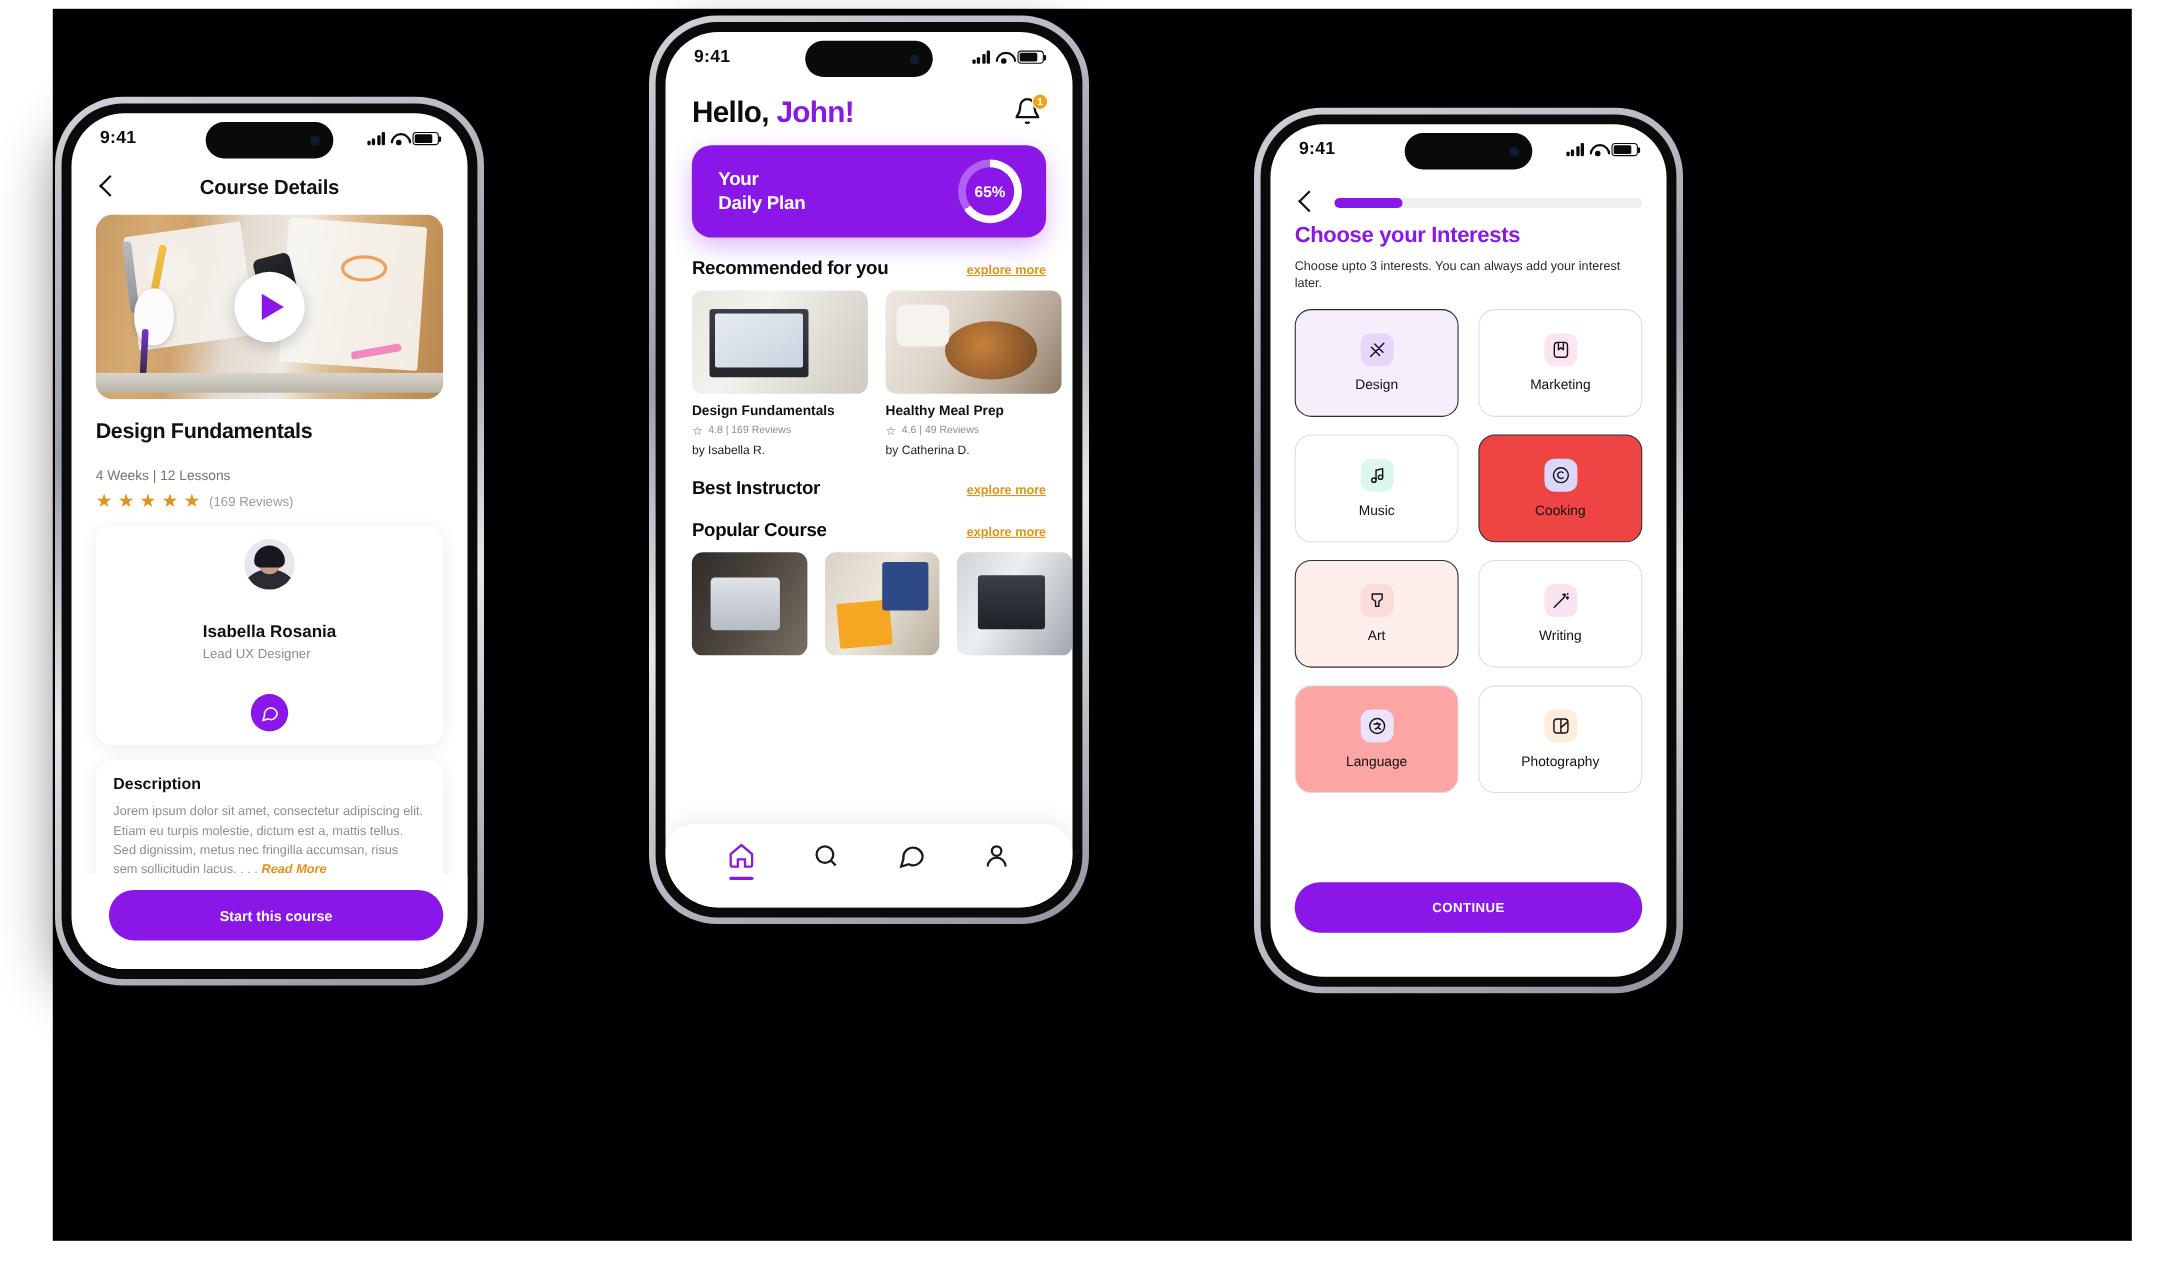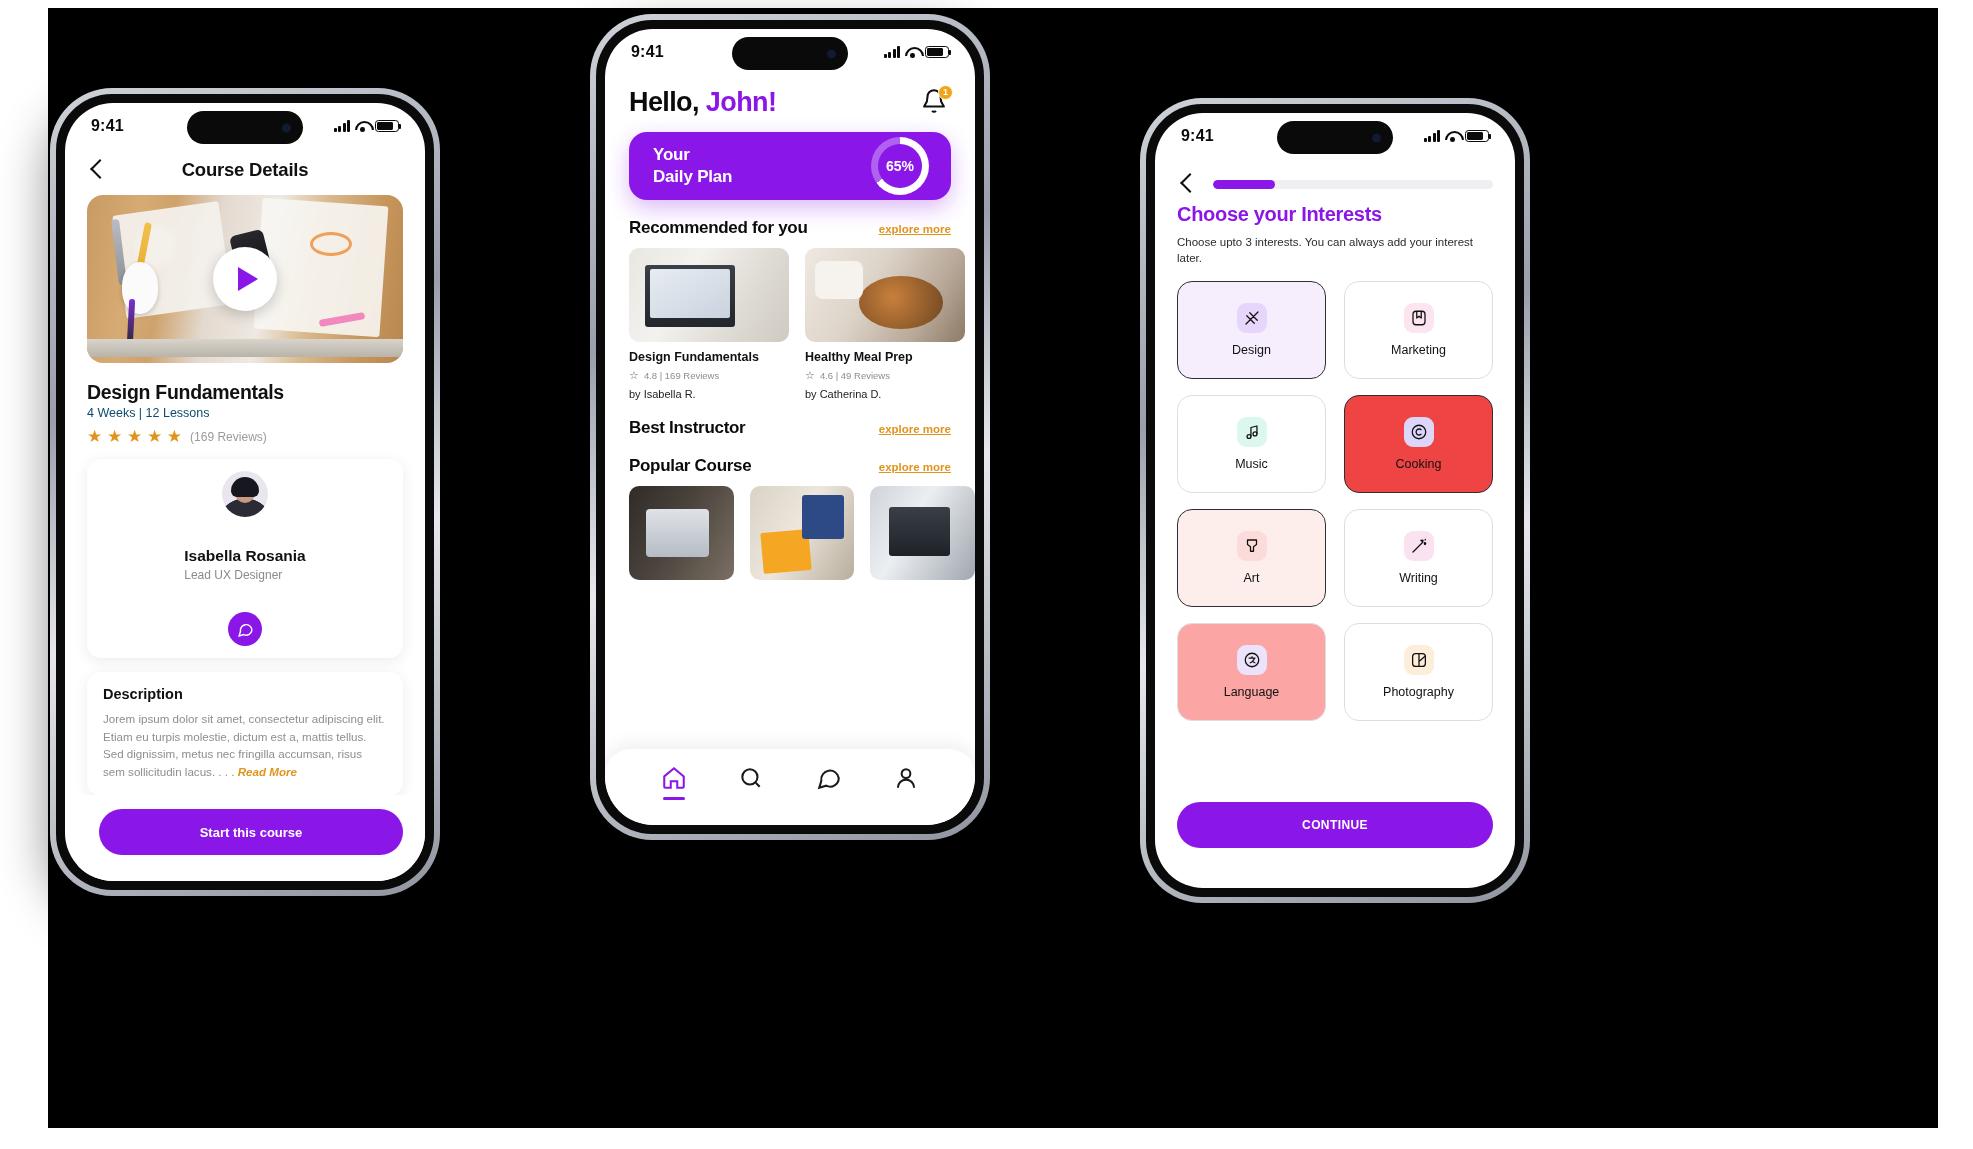--- a/index.html
+++ b/index.html
@@ -63,21 +63,21 @@
   .hero .pen2 { position:absolute; left:9%; top:14%; width:8px; height:66px; border-radius:4px; background:linear-gradient(#b9bcc2,#8d9097); transform:rotate(-7deg); z-index:2; }
   .hero .pen3 { position:absolute; left:13%; top:62%; width:6px; height:46px; border-radius:3px; background:linear-gradient(#7b2fd6,#2b2b30); transform:rotate(3deg); z-index:2; }
   .hero .bar { position:absolute; left:0; right:0; bottom:6px; height:18px; background:linear-gradient(#d8d4cb,#b9b4aa); z-index:3; }
   .hero .ring { position:absolute; right:16%; top:22%; width:42px; height:24px; border:3px solid #f0923f; border-radius:50%; z-index:2; opacity:.85; }
   .hero .hl { position:absolute; right:12%; bottom:24%; width:46px; height:7px; background:#f06eb4; border-radius:3px; z-index:2; opacity:.8; transform:rotate(-10deg);}
   .play-btn { position:absolute; left:50%; top:50%; transform:translate(-50%,-50%); width:64px; height:64px; border-radius:50%;
     background:#fff; display:flex; align-items:center; justify-content:center; z-index:5; box-shadow:0 4px 14px rgba(0,0,0,.2); cursor:pointer; }
   .play-btn i { display:block; width:0; height:0; border-left: 20px solid #8b16e8; border-top: 12px solid transparent; border-bottom: 12px solid transparent; margin-left: 6px; }
 
   .course-title { margin-top: 18px; font-size: 19.5px; font-weight: 700; color:#111; letter-spacing:-.3px; }
-  .course-meta { margin-top: 2px; font-size: 12.5px; color:#0c4a6e; }
+  .course-meta { margin-top: 21px; font-size: 12.5px; color:#737373; }
   .rating-row { margin-top: 8px; display:flex; align-items:center; gap:8px; }
   .stars { display:flex; gap:5px; color:#e0941c; font-size: 17px; line-height: 1; }
   .rev-count { font-size: 12px; color:#9a9a9e; }
 
   .card { background:#fff; border-radius:14px; box-shadow:0 3px 14px rgba(30,30,40,.085); }
   .instructor-card { margin-top: 14px; padding: 12px 14px; display:flex; align-items:center; gap:30px;flex-direction:column; }
   .avatar { width: 46px; height:46px; border-radius:50%; flex:none; position:relative; overflow:hidden;
     background: radial-gradient(circle at 50% 120%, #2b2b36 0 46%, #e9e6ef 47%); }
   .avatar::before { content:""; position:absolute; left:50%; top:26%; transform:translateX(-50%); width:20px; height:20px; border-radius:50%; background:#c79a83; }
   .avatar::after { content:""; position:absolute; left:50%; top:14%; transform:translateX(-50%); width:28px; height:20px; border-radius:14px 14px 6px 6px; background:#171720; }
@@ -101,21 +101,21 @@
   .cta-btn { height:46px; border-radius:26px; background:#8b16e8; color:#fff; font-size:13px; font-weight:600; display:flex; align-items:center; justify-content:center; cursor:pointer; }
 
   
   .home-head { display:flex; align-items:center; justify-content:space-between; padding: 12px 24px 0; }
   .greet { font-size: 27px; font-weight: 800; color:#0b0b0b; letter-spacing:-.6px; }
   .greet b { color:#8b16e8; font-weight:800; }
   .bell-wrap { position:relative; width:30px; height:30px; cursor:pointer; }
   .bell-wrap svg { width:26px; height:26px; }
   .bell-badge { position:absolute; right:-2px; top:-3px; width:15px; height:15px; border-radius:50%; background:#f0a41c; color:#fff; font-size:9px; font-weight:700; display:flex; align-items:center; justify-content:center; border:1.6px solid #fff; }
 
-  .daily-card { margin: 14px 24px 0; height:68px; border-radius:18px; background:#8b16e8; display:flex; align-items:center; justify-content:space-between; padding: 0 22px 0 24px; box-shadow:0 8px 22px rgba(139,22,232,.3); }
+  .daily-card { margin: 14px 24px 0; height:84px; border-radius:18px; background:#8b16e8; display:flex; align-items:center; justify-content:space-between; padding: 0 22px 0 24px; box-shadow:0 8px 22px rgba(139,22,232,.3); }
   .daily-text { color:#fff; font-size:17px; font-weight:800; line-height:1.28; letter-spacing:-.2px; }
   .ring-prog { width:58px; height:58px; border-radius:50%; display:flex; align-items:center; justify-content:center; position:relative;
     background: conic-gradient(#ffffff 0 65%, rgba(255,255,255,.32) 65% 100%); }
   .ring-prog::after { content:""; position:absolute; inset:7px; border-radius:50%; background:#8b16e8; }
   .ring-prog span { position:relative; z-index:2; color:#fff; font-size:14px; font-weight:800; }
 
   .sec-head { display:flex; align-items:baseline; justify-content:space-between; padding: 0 24px; margin-top: 18px; }
   .sec-title { font-size:17px; font-weight:800; color:#0b0b0b; letter-spacing:-.3px; }
   .explore { font-size:11.5px; color:#e0941c; text-decoration: underline; cursor:pointer; font-weight:600; }
 

